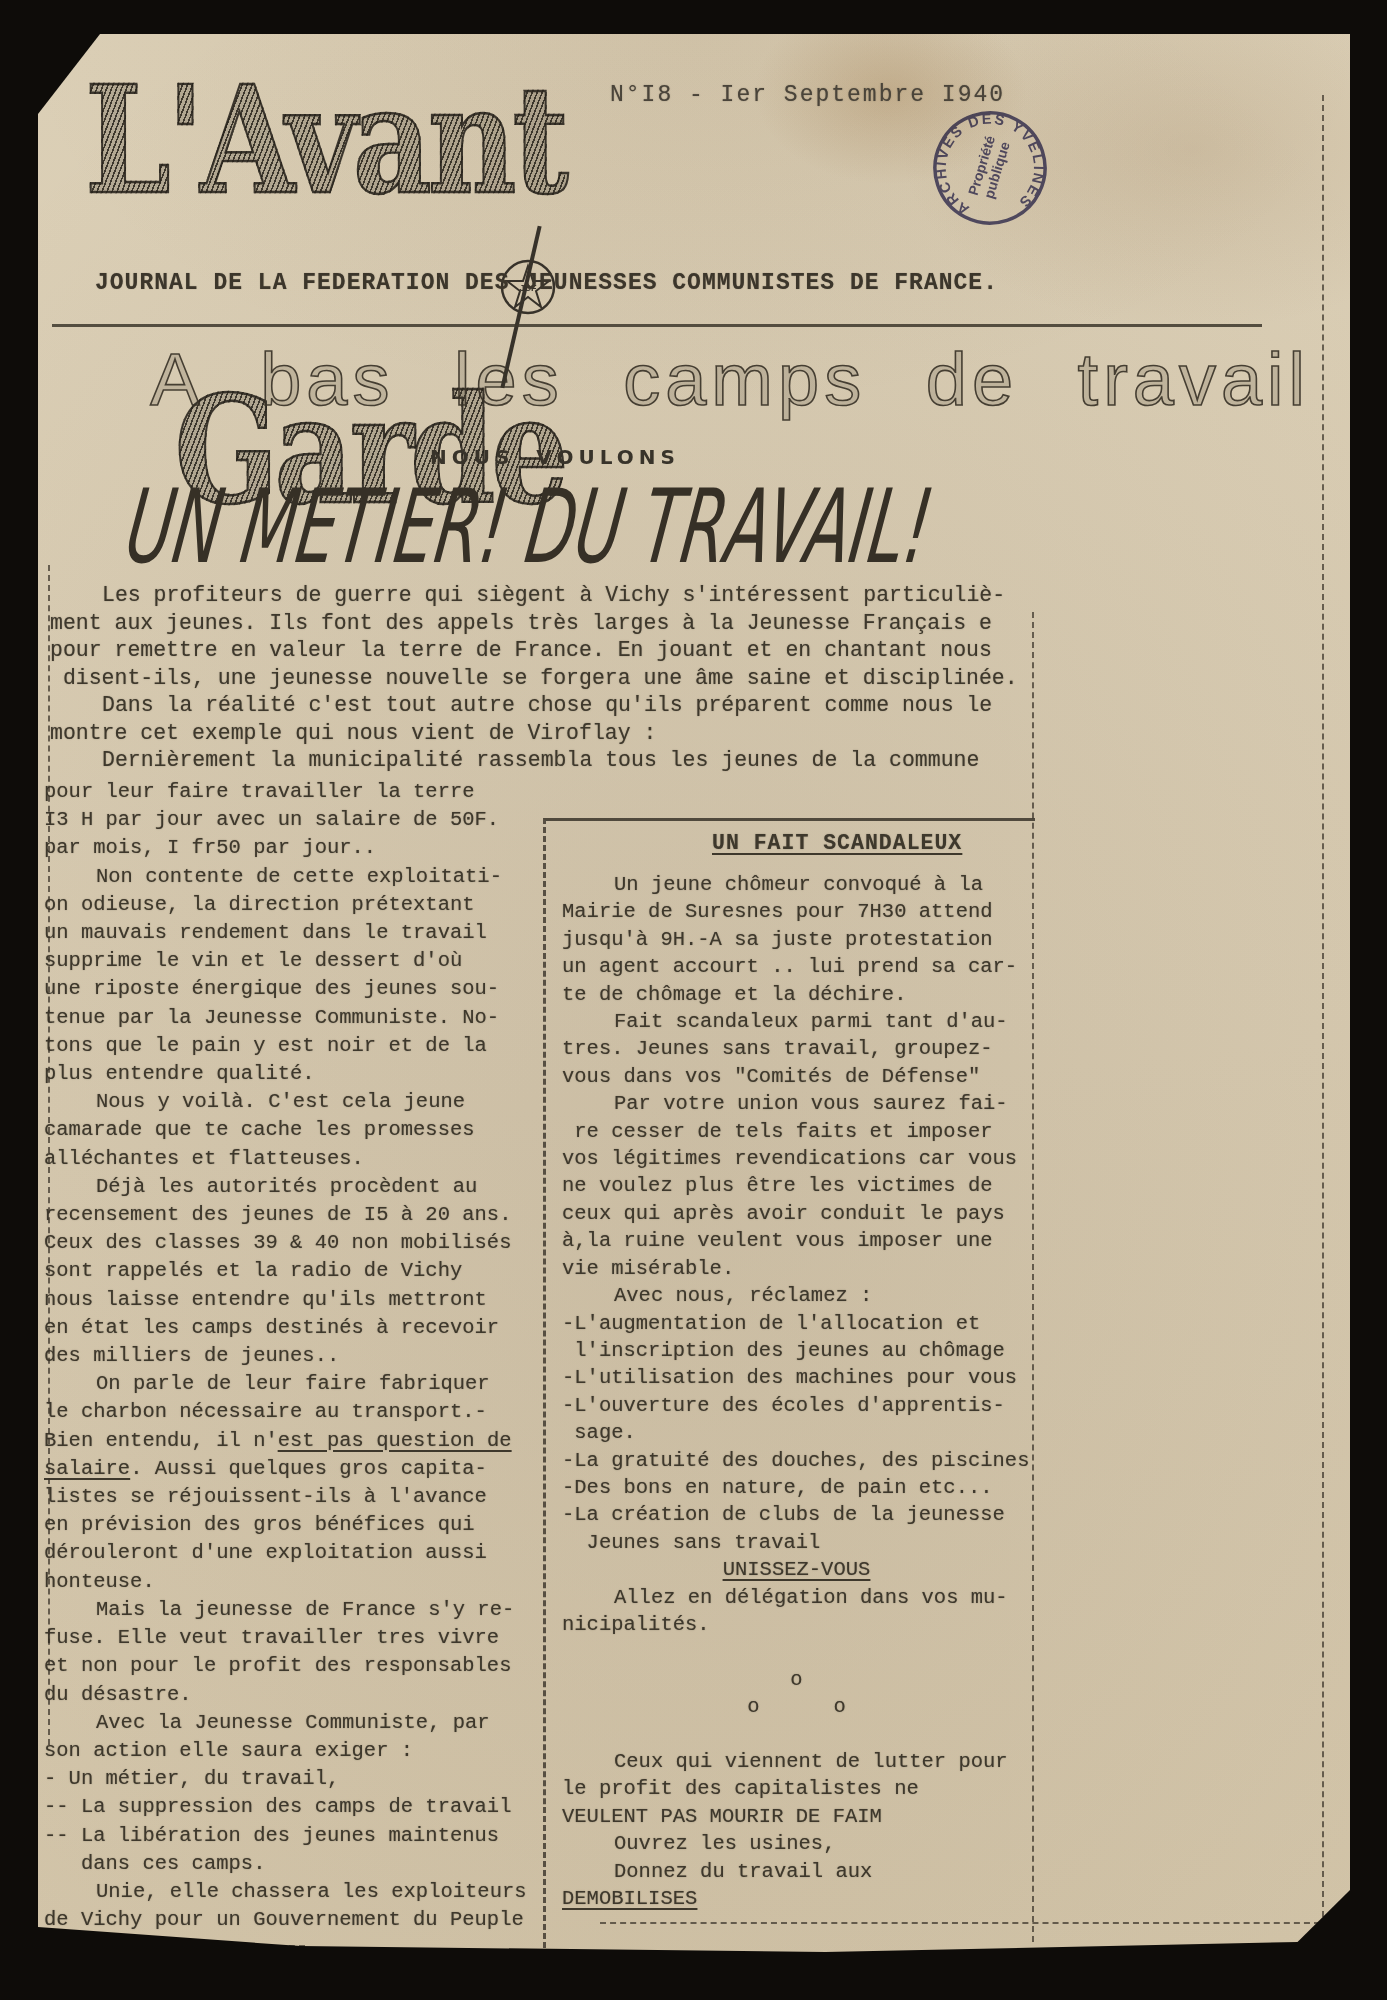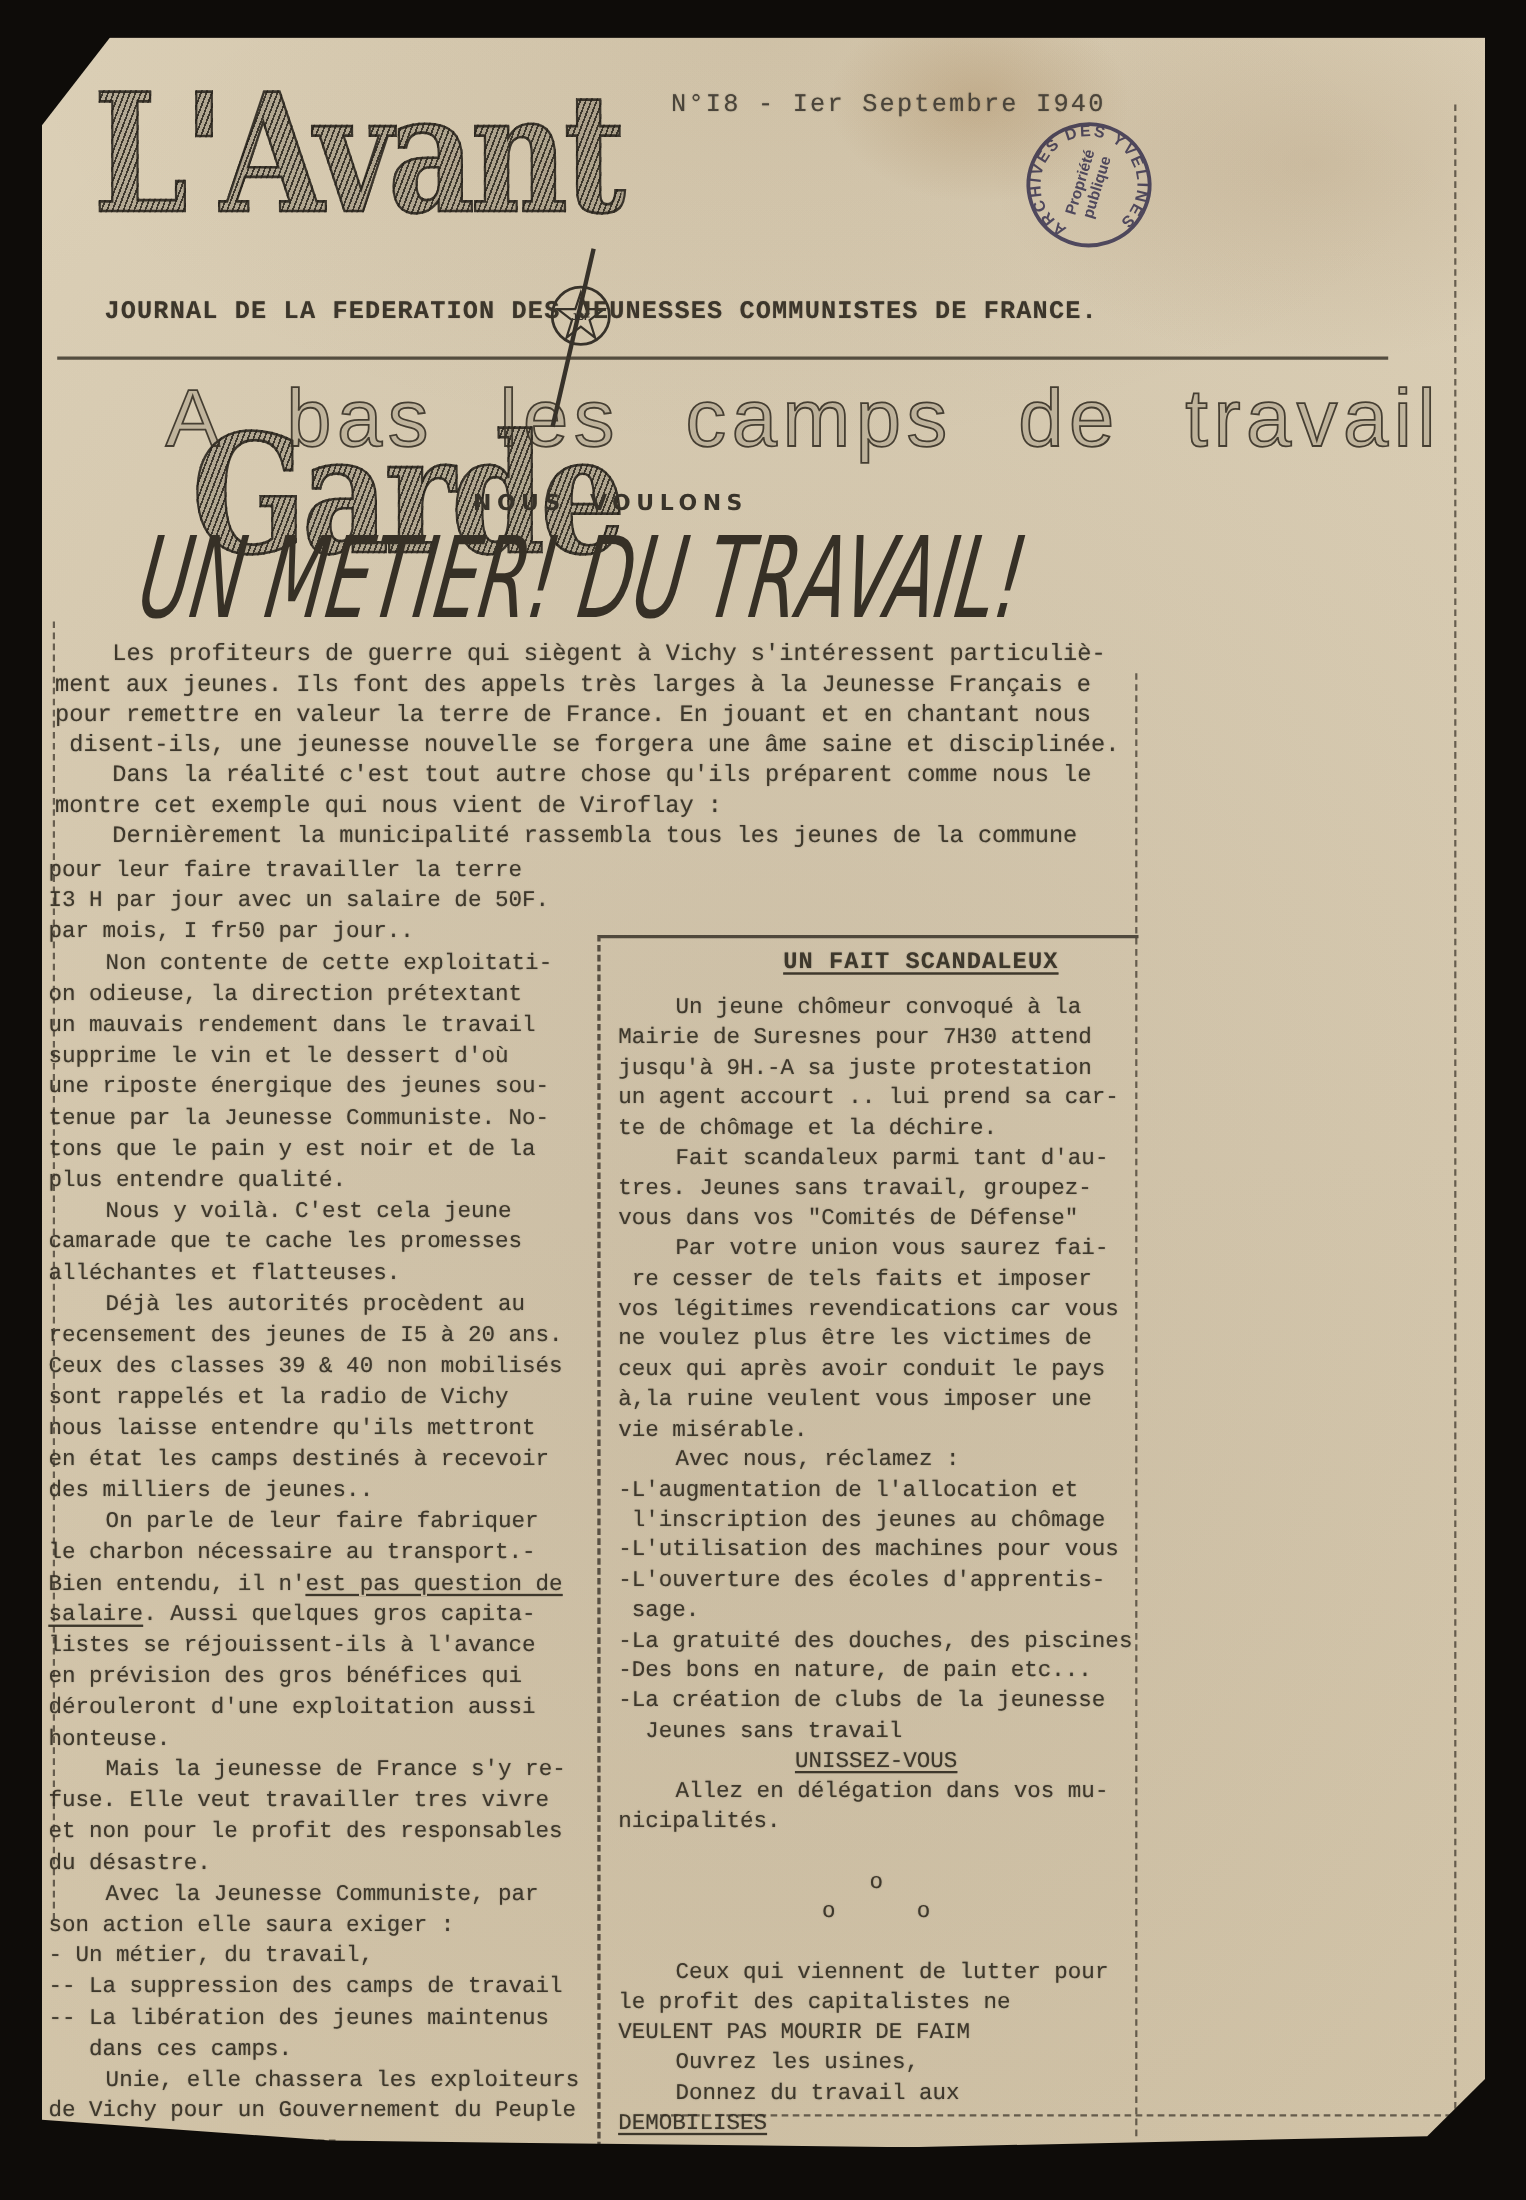--- a/index.html
+++ b/index.html
@@ -60,21 +60,21 @@
   
   .tblock{font-size:21px;line-height:27.5px;}
   .tl{white-space:pre;}
   .tl.ind{padding-left:52px;}
   .tl.ctr{text-align:center;}
   .tl.rgt{text-align:left;padding-right:26px;}
   .und, span.und{text-decoration:underline;text-decoration-thickness:2px;text-underline-offset:4px;}
   .intro{left:12px;top:548px;width:1008px;font-size:21.5px;line-height:27.5px;}
   .col-left{left:6px;top:744px;width:500px;line-height:28.2px;font-size:20.5px;}
   .box-right{
-    left:505px;top:816px;width:492px;height:1130px;overflow:hidden;
+    left:505px;top:784px;width:492px;height:1130px;overflow:hidden;
     border-top:3px solid rgba(58,52,42,.85);
     border-left:3px dashed rgba(58,52,42,.8);
     padding:10px 4px 0 16px;box-sizing:border-box;
   }
   .box-title{margin-left:150px;font-size:21.5px;font-weight:700;letter-spacing:1px;display:inline-block;}
   .box-body{margin-top:16px;font-size:20.5px;line-height:27.4px;}
 
   
   .vrule{border-left:2.5px dashed rgba(55,48,38,.7);width:0;}
   .vr-left{left:10px;top:531px;height:1180px;}

